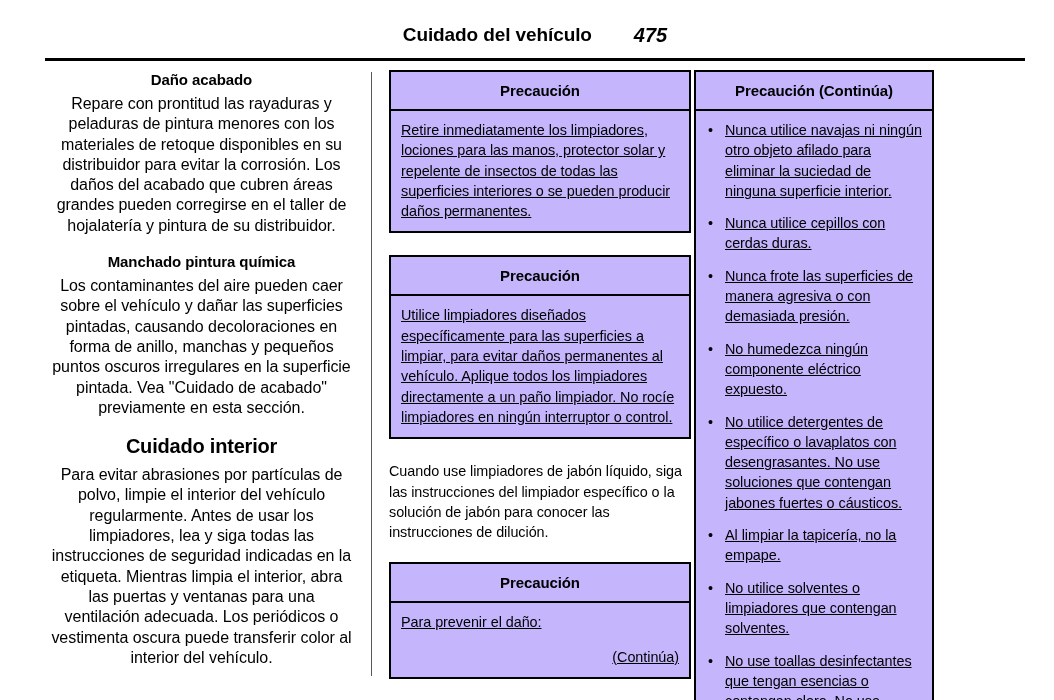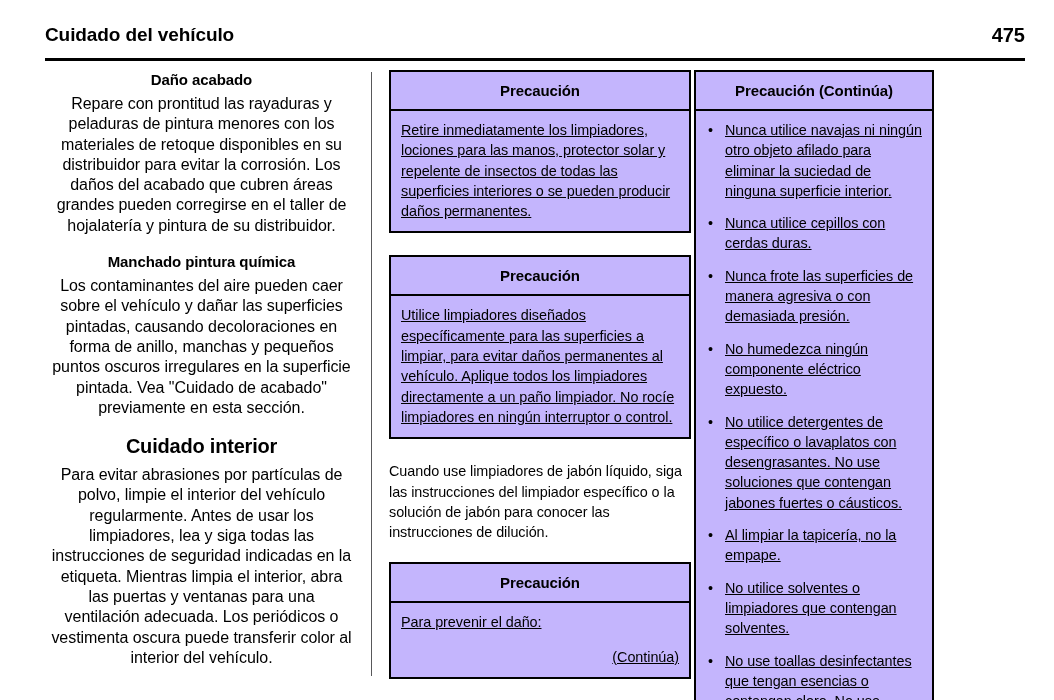--- a/index.html
+++ b/index.html
@@ -26,35 +26,36 @@
 
   
   .page-header {
     position: absolute;
     left: 45px;
     top: 24px;
     width: 980px;
     height: 34px;
     display: flex;
     align-items: flex-start;
-    justify-content: space-between;
+    justify-content: center;
   }
   .header-title {
     font-size: 19px;
     font-weight: bold;
     letter-spacing: -0.1px;
     line-height: 22px;
     white-space: nowrap;
   }
   .header-pageno {
     font-size: 20px;
     font-weight: bold;
     line-height: 22px;
     margin-left: 42px;
     white-space: nowrap;
+    font-style: italic;
   }
   .header-rule {
     position: absolute;
     left: 45px;
     top: 58px;
     width: 980px;
     height: 3px;
     background: #000000;
   }
 

